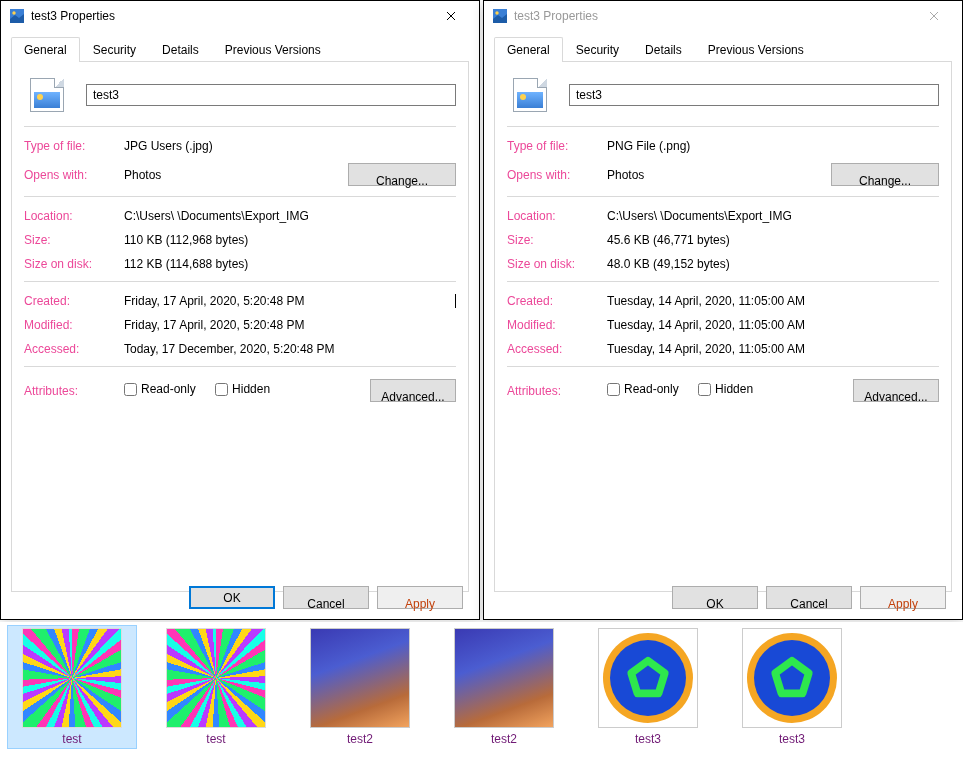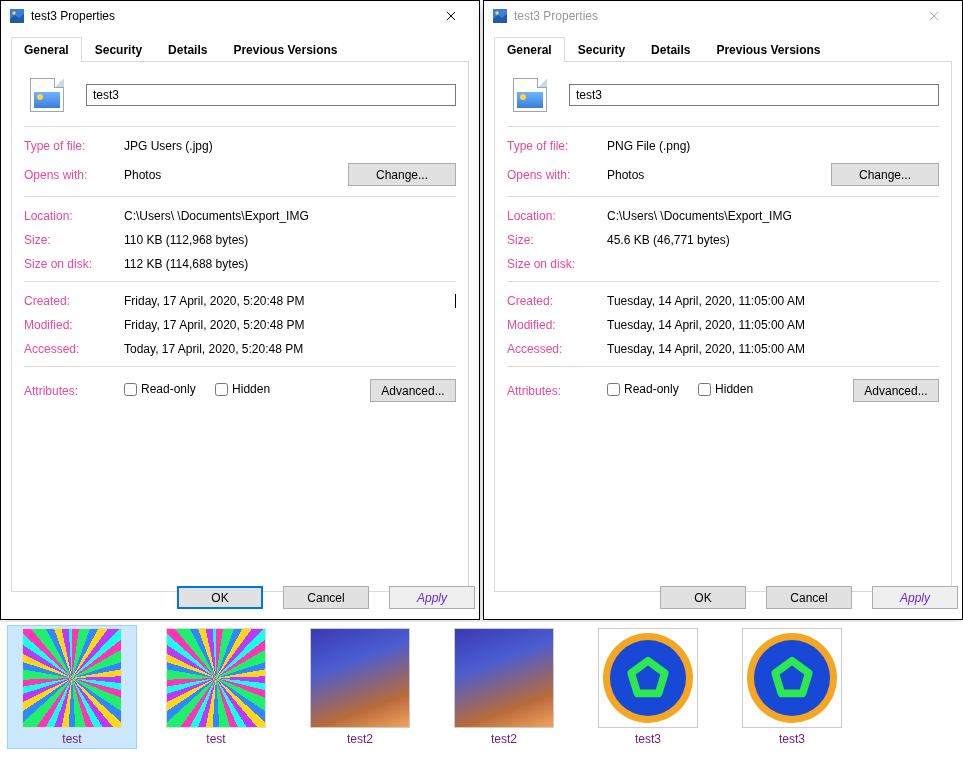--- a/index.html
+++ b/index.html
@@ -34,21 +34,20 @@
     .titlebar .close-icon {
       width: 40px; height: 28px;
       display: inline-flex; align-items: center; justify-content: center;
       cursor: pointer;
     }
     
     .tab-strip {
       display: flex;
       padding: 6px 10px 0 10px;
       position: relative;
-      font-weight: bold;
     }
     .tab-strip::after {
       content: '';
       position: absolute;
       left: 10px; right: 10px; bottom: 0;
       height: 1px; background: #d9d9d9;
       z-index: 0;
     }
     .tab {
       padding: 5px 12px 5px 12px;
@@ -96,37 +95,37 @@
       flex: 1;
       border: 1px solid #7a7a7a;
       padding: 3px 6px;
       height: 22px;
       font-size: 12px;
     }
     
     .btn {
       border: 1px solid #adadad;
       background: #e1e1e1;
-      padding: 4px 8px;
+      padding: 10px 8px;
       min-width: 86px;
       height: 23px;
       cursor: pointer;
       font-size: 12px;
       text-align: center;
     }
     .btn.default { border-color: #0078d7; border-width: 2px; padding: 3px 7px; }
-    .btn:disabled { color: #6d28d9; background: #efefef; cursor: default; font-style: italic; }
+    .btn:disabled { color: #c2410c; background: #efefef; cursor: default; }
     
     .chk { display: inline-flex; align-items: flex-end; margin-right: 16px; cursor: pointer; }
     .chk input { width: 13px; height: 13px; margin-right: 4px; }
     
     .dialog-buttons {
       position: absolute;
-      bottom: 10px; right: 4px;
-      display: flex; gap: 20px;
+      bottom: 10px; right: 16px;
+      display: flex; gap: 8px;
     }
     .dialog-buttons .btn { min-width: 86px; }
     
     .thumbs-row {
       position: absolute;
       left: 0; right: 0; top: 622px;
       height: 140px;
       background: #ffffff;
       display: flex;
       align-items: flex-start;
@@ -266,21 +265,21 @@
     <div class="row">
         <span class="label">Created:</span>
         <span class="value" style="border-right:1px solid #000; padding-right:0; display:inline-block">Friday, 17 April, 2020, 5:20:48 PM</span>
       </div>
     <div class="row">
         <span class="label">Modified:</span>
         <span class="value">Friday, 17 April, 2020, 5:20:48 PM</span>
       </div>
     <div class="row">
         <span class="label">Accessed:</span>
-        <span class="value">Today, 17 April, 2020, 5:20:48 PM</span>
+        <span class="value">Today, 17 December, 2020, 5:20:48 PM</span>
       </div>
     <hr class="hr">
     <div class="row">
       <span class="label">Attributes:</span>
       <span class="value">
         <label class="chk">
             <input type="checkbox" style="">
             <span>Read-only</span>
           </label>
         <label class="chk">
@@ -346,20 +345,21 @@
     <div class="row">
         <span class="label">Location:</span>
         <span class="value">C:\Users\            \Documents\Export_IMG</span>
       </div>
     <div class="row">
         <span class="label">Size:</span>
         <span class="value">45.6 KB (46,771 bytes)</span>
       </div>
     <div class="row">
         <span class="label">Size on disk:</span>
+        <span class="value">48.0 KB (49,152 bytes)</span>
       </div>
     <hr class="hr">
     <div class="row">
         <span class="label">Created:</span>
         <span class="value">Tuesday, 14 April, 2020, 11:05:00 AM</span>
       </div>
     <div class="row">
         <span class="label">Modified:</span>
         <span class="value">Tuesday, 14 April, 2020, 11:05:00 AM</span>
       </div>

